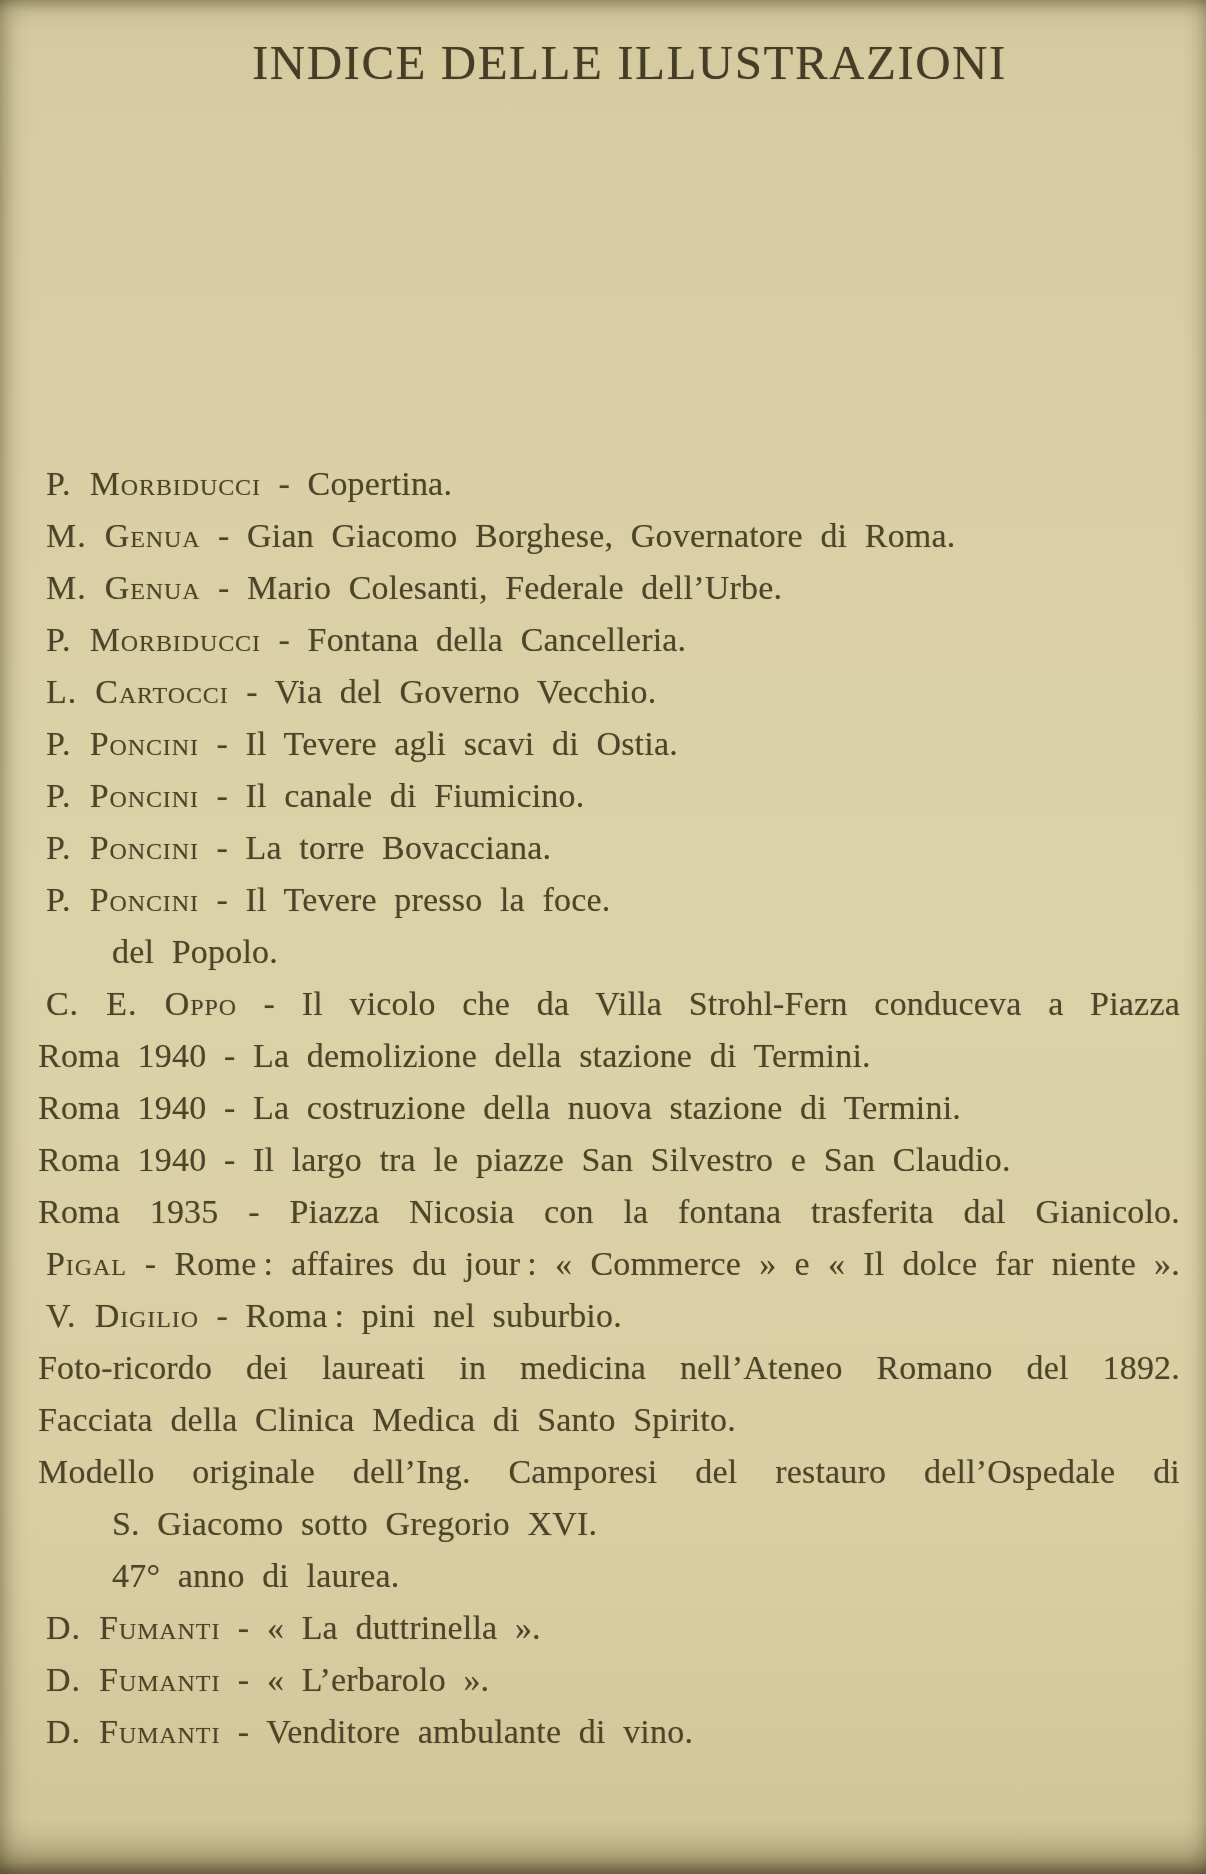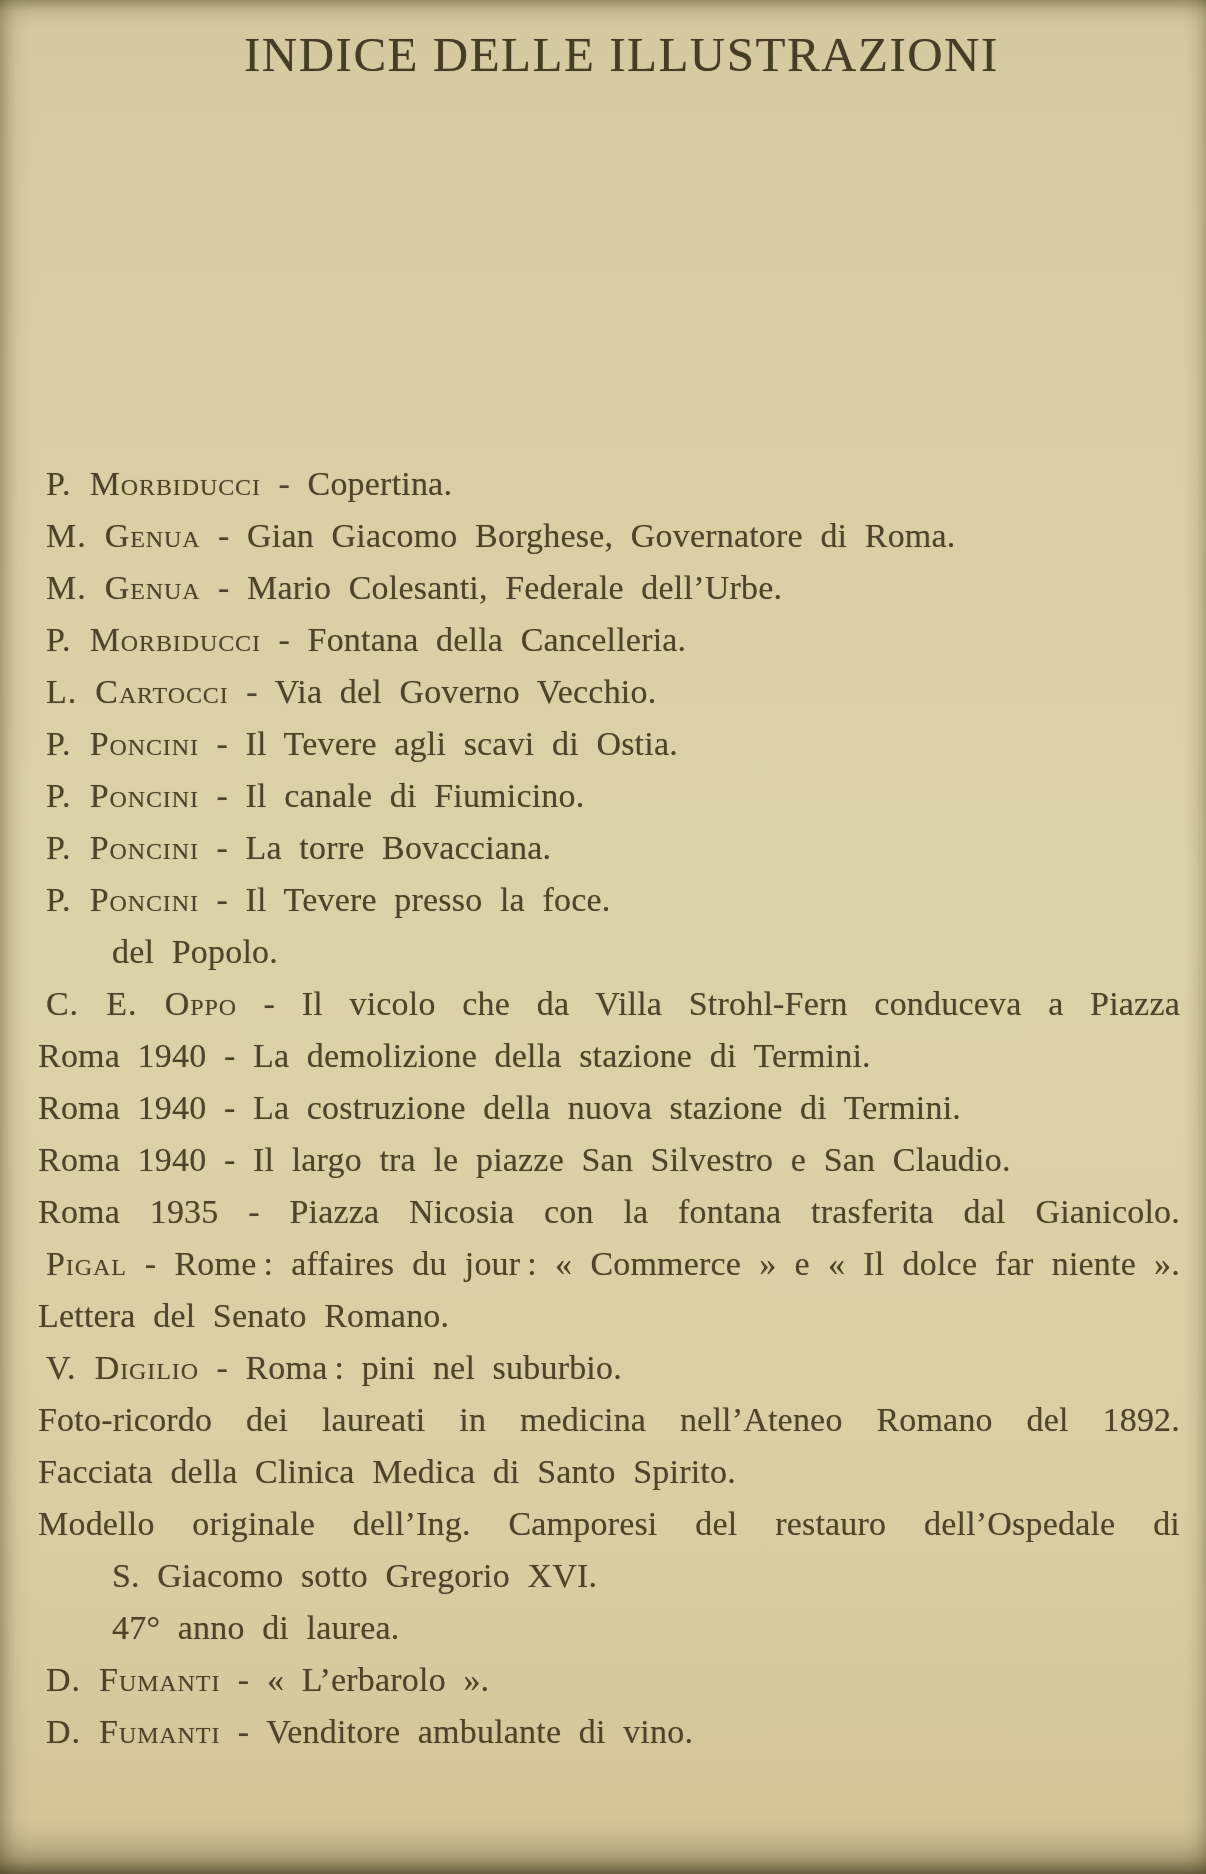--- a/index.html
+++ b/index.html
@@ -22,21 +22,21 @@
     box-shadow:
       inset 16px 0 30px -18px rgba(70,60,30,.55),
       inset -14px 0 26px -18px rgba(70,60,30,.40),
       inset 0 18px 26px -18px rgba(70,60,30,.55),
       inset 0 -22px 30px -16px rgba(55,47,22,.65);
   }
   .title {
     position: absolute;
     top: 20px;
     left: 236px;
-    margin: 8px;
+    margin: 16px;
     font-size: 49px;
     line-height: 1.1;
     font-weight: normal;
     letter-spacing: 1.5px;
     color: var(--title-ink, #463d27);
     text-shadow: 0 0 1px rgba(70,61,39,.45);
     white-space: nowrap;
   }
   .entries {
     position: absolute;
@@ -81,23 +81,23 @@
       <li class="line"><span class="sc">P. Poncini</span><span> - Il canale di Fiumicino.</span></li>
       <li class="line"><span class="sc">P. Poncini</span><span> - La torre Bovacciana.</span></li>
       <li class="line"><span class="sc">P. Poncini</span><span> - Il Tevere presso la foce.</span></li>
       <li class="line cont"><span>del Popolo.</span></li>
       <li class="line fill"><span class="sc">C. E. Oppo</span><span> - Il vicolo che da Villa Strohl-Fern conduceva a Piazza</span></li>
       <li class="line"><span>Roma 1940 - La demolizione della stazione di Termini.</span></li>
       <li class="line"><span>Roma 1940 - La costruzione della nuova stazione di Termini.</span></li>
       <li class="line"><span>Roma 1940 - Il largo tra le piazze San Silvestro e San Claudio.</span></li>
       <li class="line fill"><span>Roma 1935 - Piazza Nicosia con la fontana trasferita dal Gianicolo.</span></li>
       <li class="line fill"><span class="sc">Pigal</span><span> - Rome : affaires du jour : « Commerce » e « Il dolce far niente ».</span></li>
-      <li class="line"><span>Lettera del Senato Romano.</span></li>
       <li class="line"><span class="sc">V. Digilio</span><span> - Roma : pini nel suburbio.</span></li>
       <li class="line fill"><span>Foto-ricordo dei laureati in medicina nell’Ateneo Romano del 1892.</span></li>
       <li class="line"><span>Facciata della Clinica Medica di Santo Spirito.</span></li>
       <li class="line fill"><span>Modello originale dell’Ing. Camporesi del restauro dell’Ospedale di</span></li>
       <li class="line cont"><span>S. Giacomo sotto Gregorio XVI.</span></li>
       <li class="line cont"><span>47° anno di laurea.</span></li>
+      <li class="line"><span class="sc">D. Fumanti</span><span> - « La duttrinella ».</span></li>
       <li class="line"><span class="sc">D. Fumanti</span><span> - « L’erbarolo ».</span></li>
       <li class="line"><span class="sc">D. Fumanti</span><span> - Venditore ambulante di vino.</span></li>
     </ul>
 </div>
 
 </body></html>

